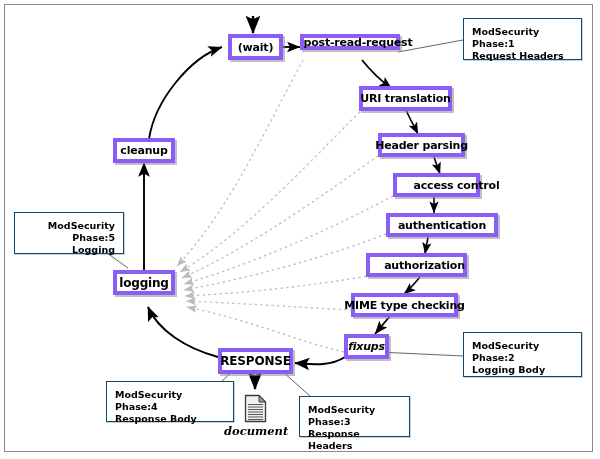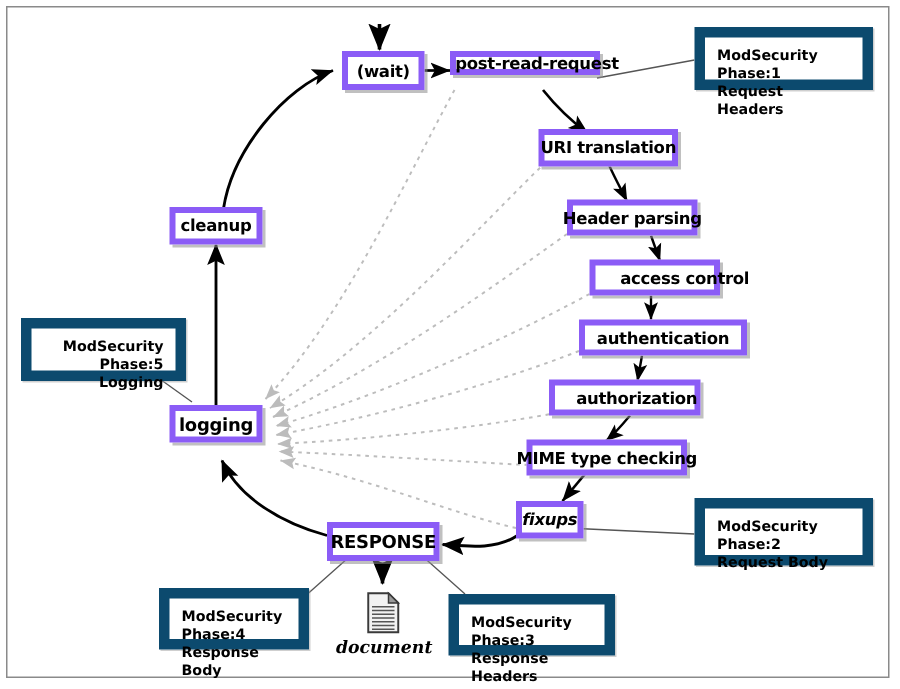--- a/index.html
+++ b/index.html
@@ -54,21 +54,21 @@
     white-space: nowrap;
     box-shadow: 2px 2px 0 rgba(140,140,140,0.55);
   }
   .pbox.light {
     font-weight: 600;
   }
   
   .nbox {
     position: absolute;
     box-sizing: border-box;
-    border: 7px solid #0c4a6e;
+    border: 1px solid #0c4a6e;
     background: #ffffff;
     color: #000000;
     font-family: "DejaVu Sans", sans-serif;
     font-weight: 700;
     font-size: 9.5px;
     line-height: 12px;
     padding: 7px 8px;
     white-space: pre-line;
     box-shadow: 1px 1px 0 rgba(160,160,160,0.5);
   }
@@ -209,26 +209,26 @@
   </div>
 
   <div class="pbox" style="left:113px; top:138px; width:62px; height:25px;">
     <span>cleanup</span>
   </div>
 
   <div class="nbox" style="left:463px; top:18px; width:119px; height:42px;">ModSecurity Phase:1
 Request Headers</div>
 
   <div class="nbox" style="left:463px; top:332px; width:119px; height:45px;">ModSecurity Phase:2
-Request Body</div>
+Logging Body</div>
 
   <div class="nbox" style="left:299px; top:396px; width:111px; height:41px;">ModSecurity Phase:3
 Response Headers</div>
 
-  <div class="nbox" style="left:106px; top:392px; width:100px; height:41px;">ModSecurity Phase:4
+  <div class="nbox" style="left:106px; top:381px; width:128px; height:41px;">ModSecurity Phase:4
 Response Body</div>
 
   <div class="nbox right" style="left:14px; top:212px; width:110px; height:42px;">ModSecurity Phase:5
 Logging</div>
 
   <svg id="doc-icon" viewBox="0 0 25 31" xmlns="http://www.w3.org/2000/svg">
     <path d="M2.5,2.5 L16,2.5 L22.5,9 L22.5,28.5 L2.5,28.5 Z" fill="#f2f2f2" stroke="#3a3a3a" stroke-width="1.3"></path>
     <path d="M16,2.5 L16,9 L22.5,9 Z" fill="#9a9a9a" stroke="#3a3a3a" stroke-width="1"></path>
     <g stroke="#555555" stroke-width="1">
       <line x1="5" y1="11.5" x2="20" y2="11.5"></line>

